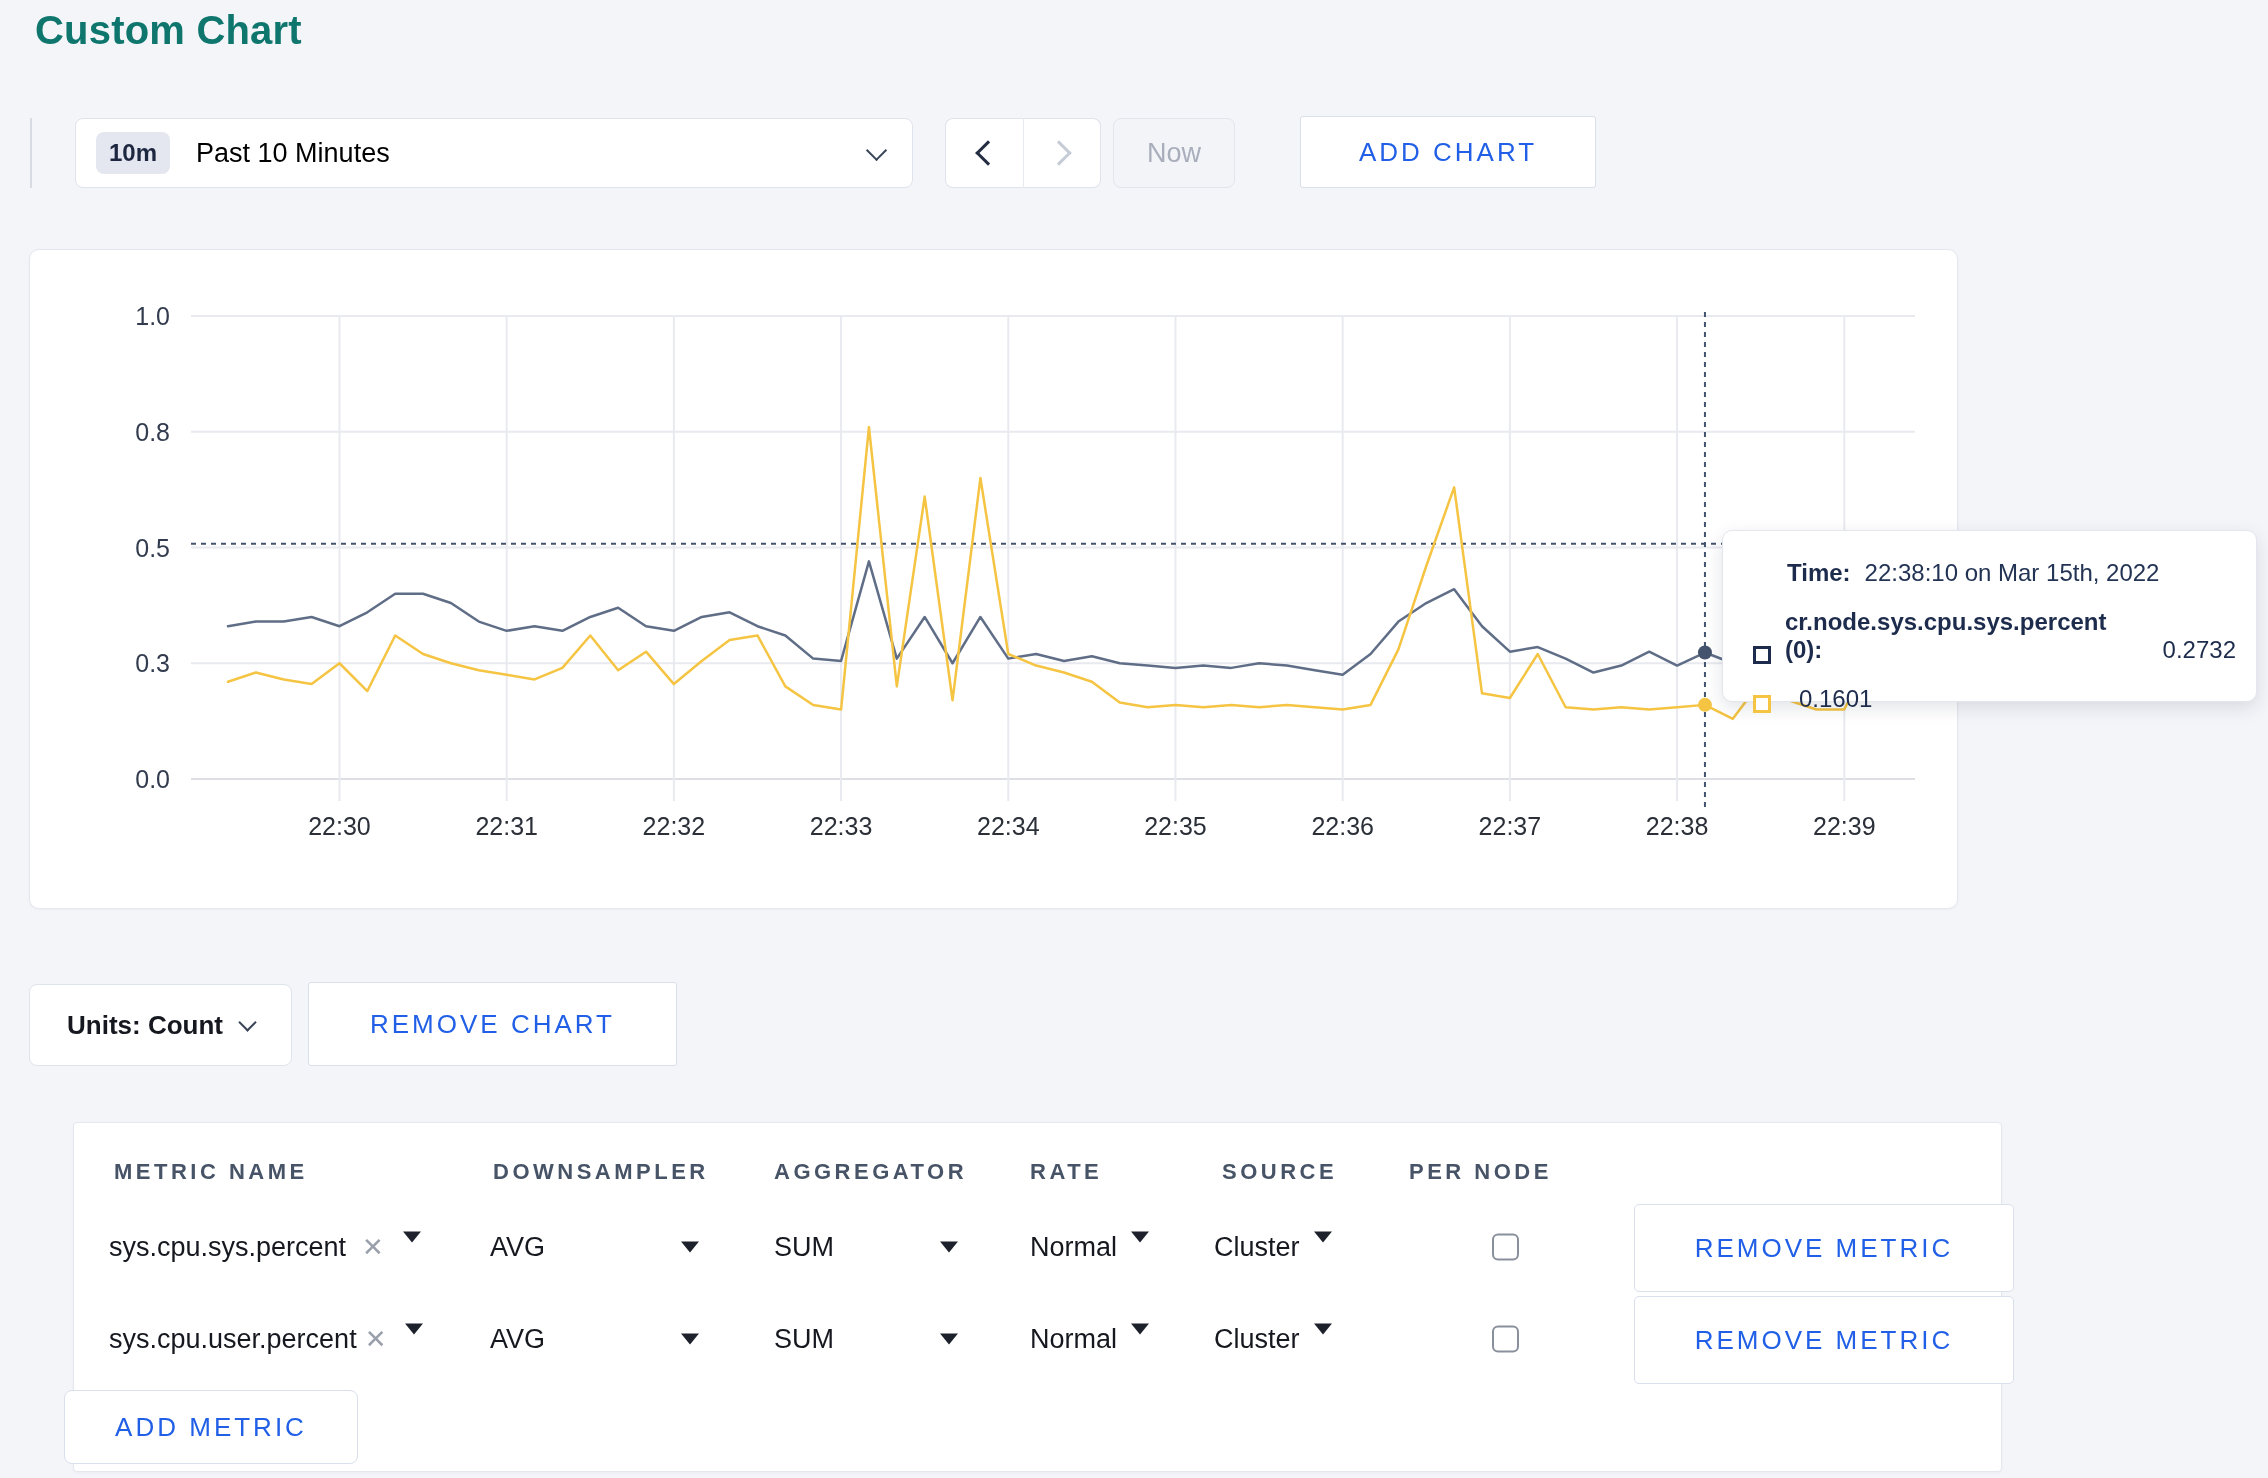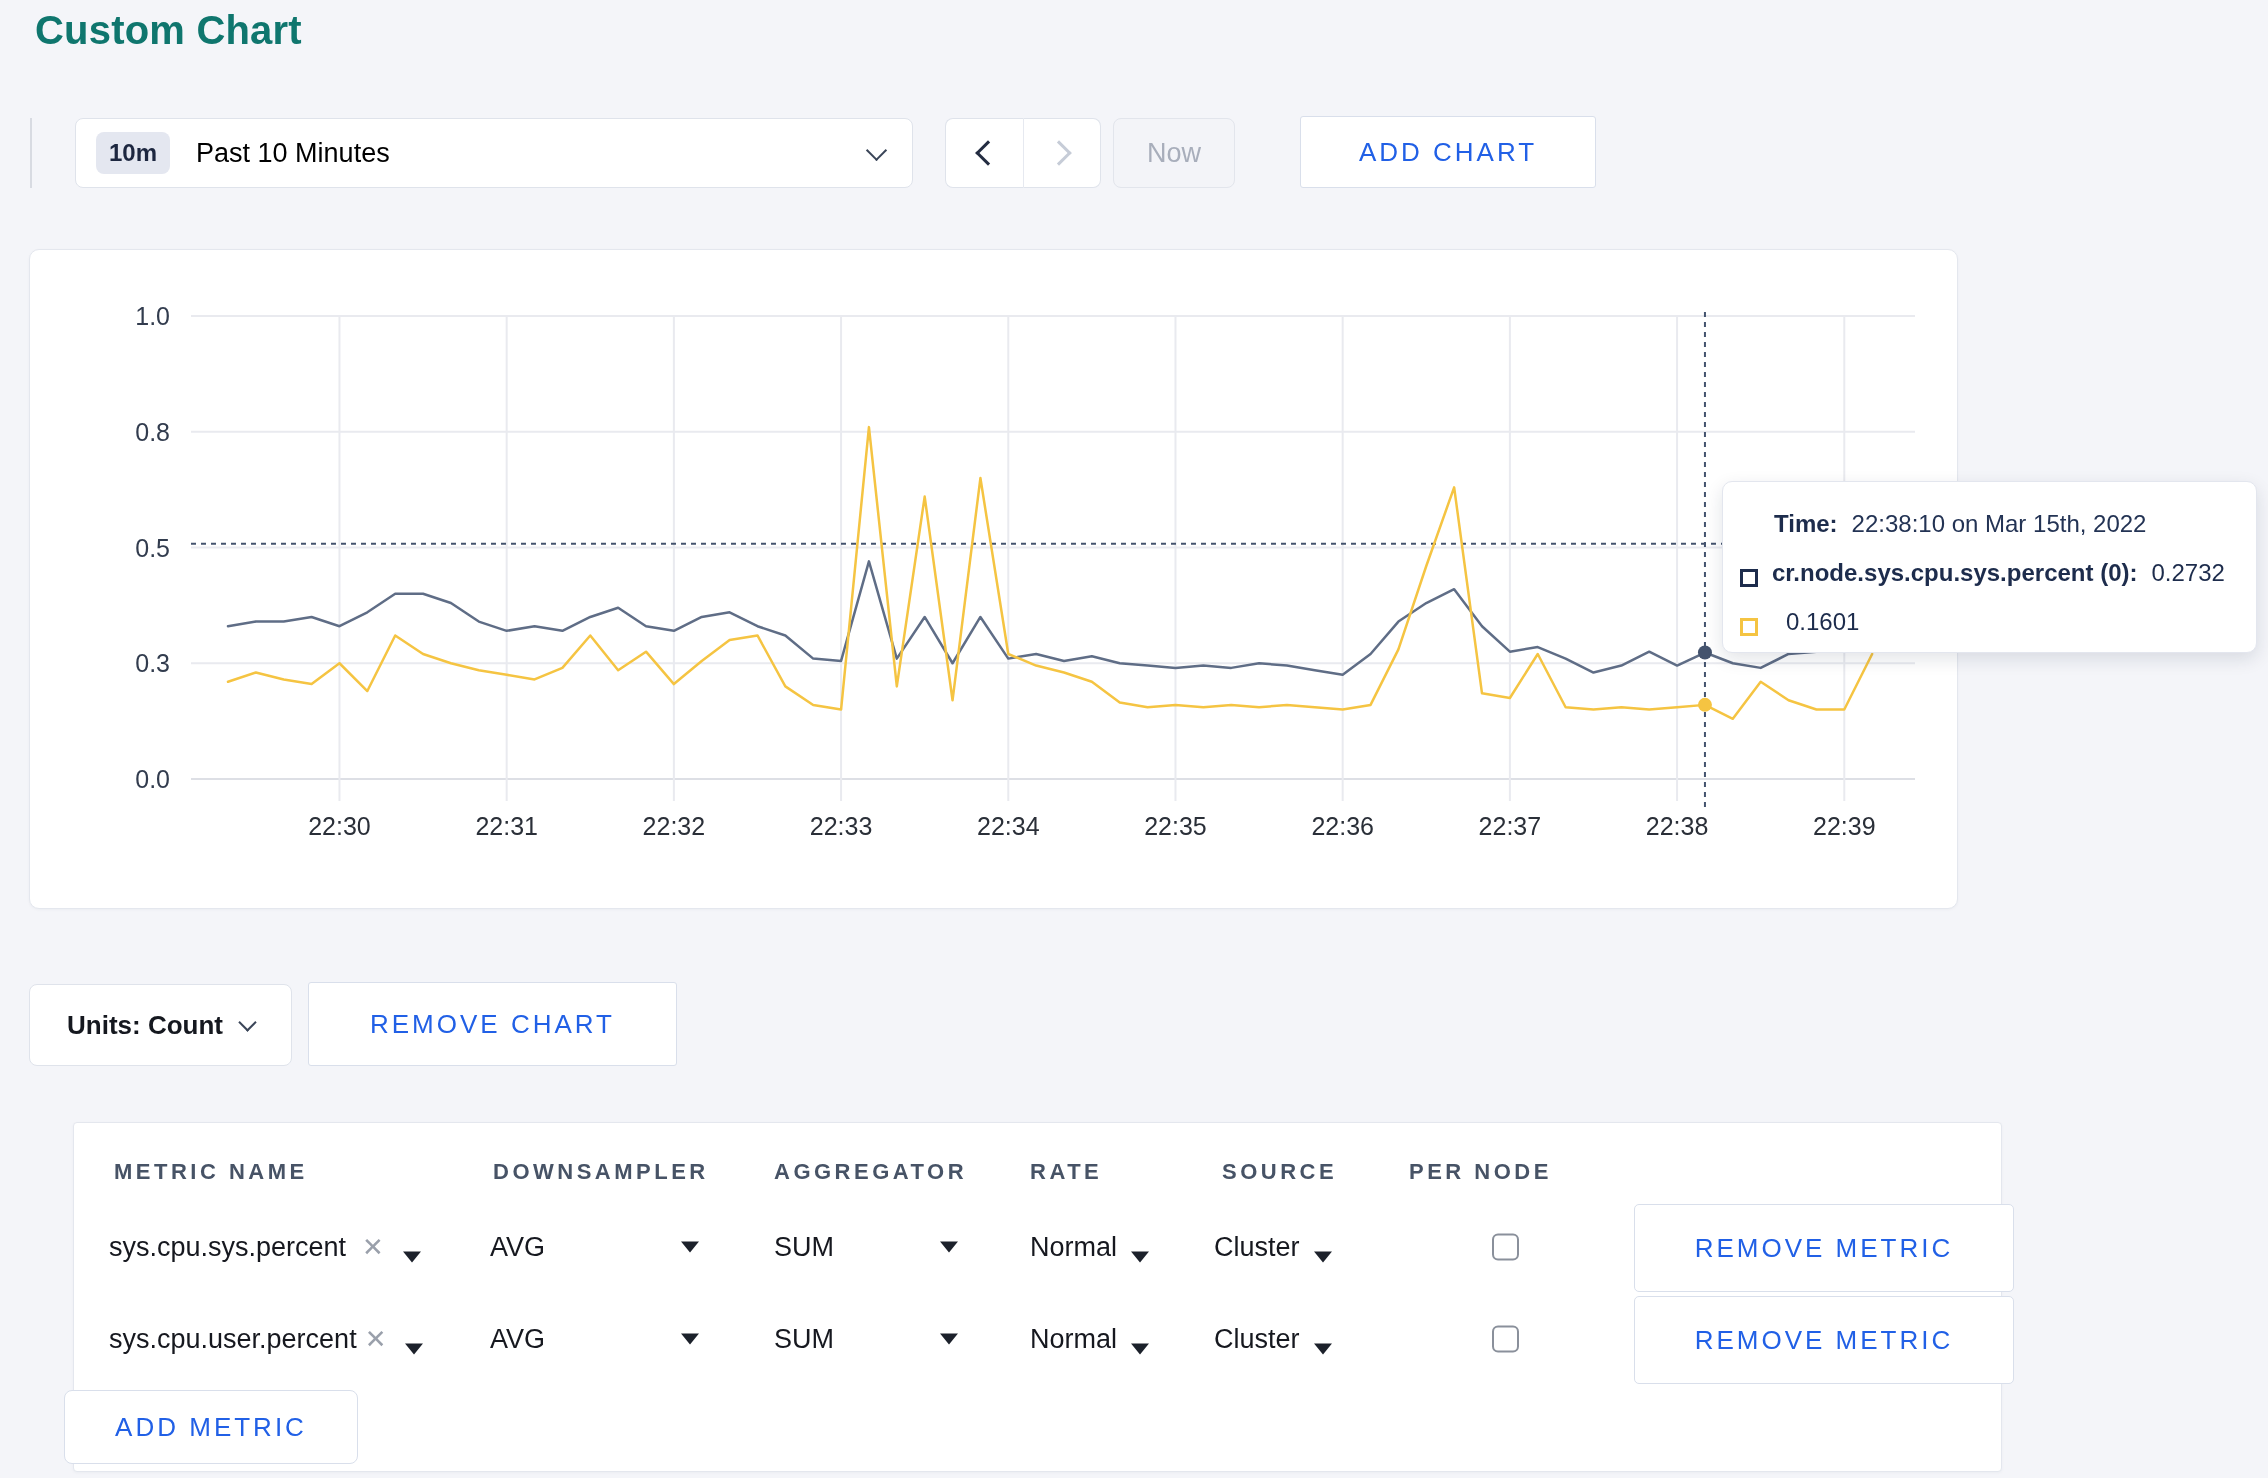--- a/index.html
+++ b/index.html
@@ -42,23 +42,23 @@
     background:#fff;border:1.5px solid #d9dfeb;border-radius:3px;box-sizing:border-box;
     display:flex;align-items:center;justify-content:center;
     color:#2160e6;font-weight:500;letter-spacing:3px;cursor:pointer;
   }
   .add-chart{left:1300px;top:116px;width:296px;height:72px;font-size:26px;}
   
   .chart-panel{left:29px;top:249px;width:1927px;height:658px;}
   #chart-svg{position:absolute;left:0;top:0;}
   
   .tooltip{
-    left:1722px;top:481px;width:535px;height:172px;background:#fff;
+    left:1722px;top:530px;width:535px;height:172px;background:#fff;
     border:1px solid #e3e6ee;border-radius:10px;box-shadow:0 6px 18px rgba(20,30,60,0.12);
-    box-sizing:border-box;padding:28px 20px 0 17px;z-index:5;
+    box-sizing:border-box;padding:28px 20px 0 30px;z-index:5;
   }
   .tt-time-row{padding-left:34px;font-size:24px;color:#1d2c4c;}
   .tt-time-label{font-weight:700;}
   .tt-time-value{margin-left:14px;font-weight:400;color:#233354;}
   .tt-series-row{display:flex;align-items:flex-end;margin-top:21px;font-size:24px;color:#1d2c4c;}
   .tt-swatch{width:18px;height:18px;box-sizing:border-box;background:#fff;margin-right:14px;flex:none;}
   .tt-swatch.sys{border:3.5px solid #1d2c4c;}
   .tt-swatch.user{border:3.5px solid #f5c442;}
   .tt-label{font-weight:700;}
   .tt-value{margin-left:14px;font-weight:400;}
@@ -67,21 +67,21 @@
     left:29px;top:984px;width:263px;height:82px;background:#fff;border:1.5px solid #dfe3eb;border-radius:8px;
     box-sizing:border-box;display:flex;align-items:center;justify-content:center;gap:18px;cursor:pointer;
   }
   .units-label{font-size:26px;font-weight:700;color:#15181f;}
   .units-btn .chev{width:11px;height:11px;}
   .remove-chart{left:308px;top:982px;width:369px;height:84px;font-size:26px;}
   
   .table-panel{left:29px;top:1122px;width:1927px;height:348px;border-radius:6px;}
   .th{position:absolute;top:36px;font-size:22px;font-weight:700;letter-spacing:3.5px;color:#475366;}
   .mrow{position:absolute;left:0;width:1927px;height:92px;}
-  .cell{position:absolute;top:50%;transform:translateY(-50%);font-size:27px;color:#16181f;display:flex;align-items:flex-end;}
+  .cell{position:absolute;top:50%;transform:translateY(-50%);font-size:27px;color:#16181f;display:flex;align-items:flex-start;}
   .xmark{color:#9aa0ab;font-size:26px;margin-left:16px;}
   .caret{width:0;height:0;border-left:9px solid transparent;border-right:9px solid transparent;border-top:11px solid #1c212b;display:inline-block;}
   .caret.ml{margin-left:19px;}
   .checkbox{position:absolute;left:1418px;top:50%;transform:translateY(-50%);width:27px;height:27px;
     border:2px solid #8a909b;border-radius:6px;background:#fff;box-sizing:border-box;cursor:pointer;}
   .remove-metric{position:absolute;left:1560px;width:380px;height:88px;font-size:26px;border-radius:5px;}
   .add-metric{left:64px;top:1390px;width:294px;height:74px;font-size:26px;border-radius:8px;}
 </style>
 </head>
 <body>

